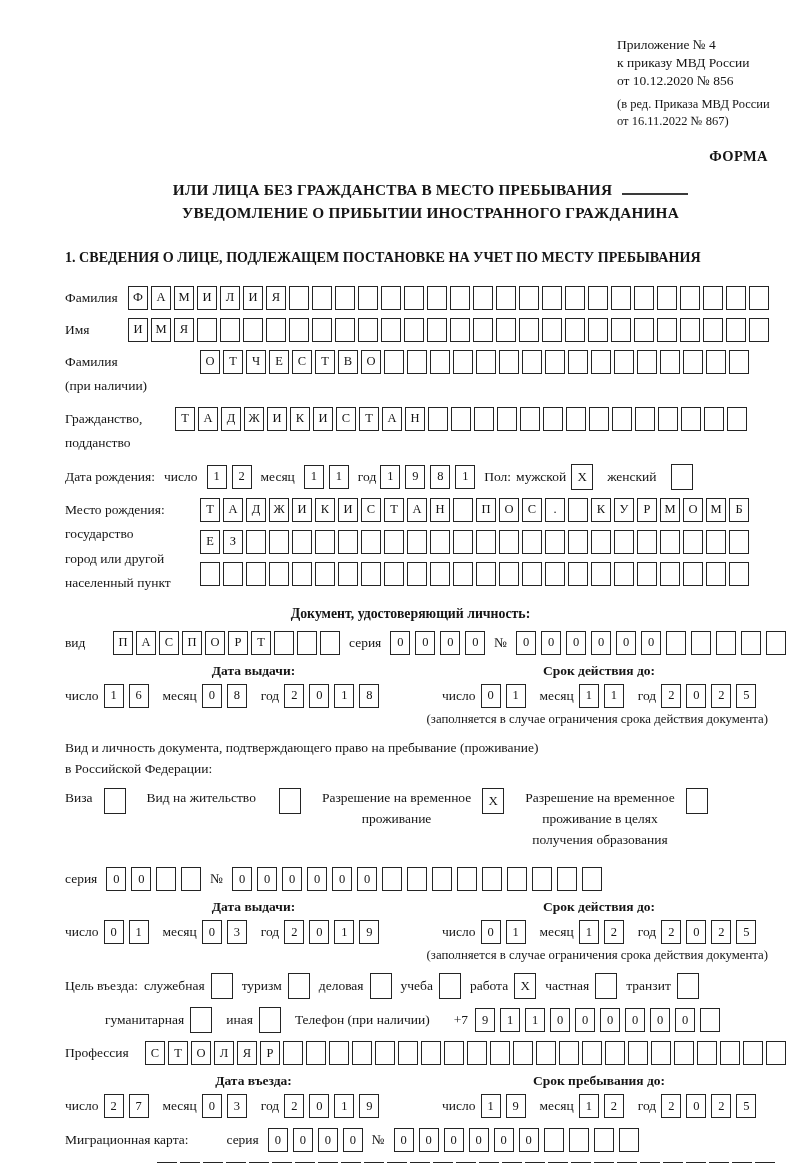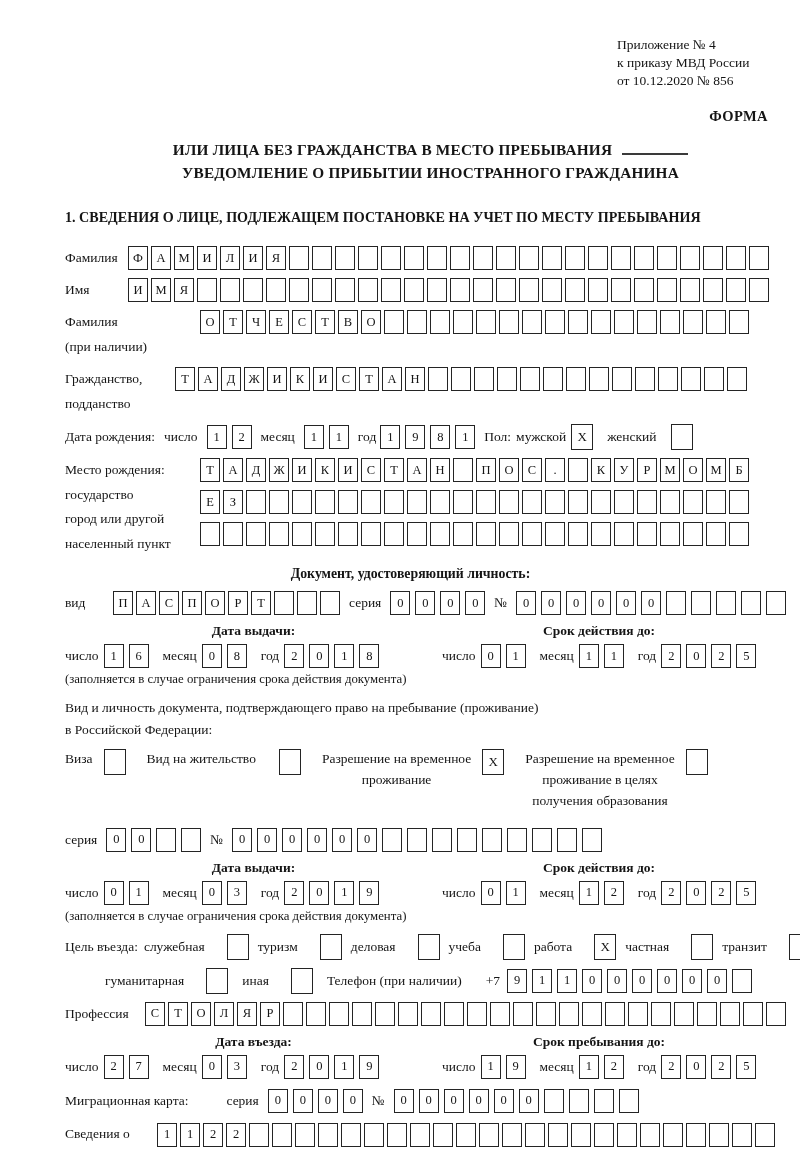--- a/index.html
+++ b/index.html
@@ -34,41 +34,45 @@
   .stack-rows{display:flex;flex-direction:column;gap:8px;}
 
   .center-heading{text-align:center;font-weight:bold;font-size:13.8px;margin:10px 40px 9px 0;}
 
   .tc-head{display:flex;font-weight:bold;font-size:13.5px;margin:8px 0 5px 0;}
   .tc-l{width:377px;flex:0 0 auto;text-align:center;}
   .tc-r{flex:1;text-align:center;padding-right:40px;}
   .tc-row{display:flex;align-items:center;}
   .tc-row .left{width:377px;flex:0 0 auto;}
   .dategrp{display:flex;align-items:center;gap:5px;font-size:13.5px;}
-  .note{font-size:12.8px;margin:4px 28px 10px 0;}
+  .note{font-size:12.8px;text-align:right;margin:4px 28px 10px 0;}
 
   .intro{font-size:13.5px;line-height:1.62;margin-top:4px;}
   .opts{display:flex;align-items:flex-start;margin:8px 0 16px 0;}
   .opt{display:flex;align-items:flex-start;gap:11px;margin-right:21px;}
   .opt .opt-lines{font-size:13.5px;text-align:center;line-height:1.55;}
   .opt .cbox{margin-top:0;}
 
-  .pair{display:flex;align-items:center;gap:22px;margin-left:9px;}
+  .pair{display:flex;align-items:center;gap:6px;margin-left:9px;}
   .purpose2{margin-left:40px;}
   .stack-labels.rep .lbl{line-height:21.5px;}
 </style>
 </head>
 <body>
 
 <div class="page">
 
   <div class="appendix">
     <div>Приложение № 4</div>
     <div>к приказу МВД России</div>
     <div>от 10.12.2020 № 856</div>
+    <div class="edit-lines">
+      <div>(в ред. Приказа МВД России</div>
+      <div>от 16.11.2022 № 867)</div>
+    </div>
   </div>
 
   <div class="form-label">ФОРМА</div>
 
   <div class="title">
     <div><span>ИЛИ ЛИЦА БЕЗ ГРАЖДАНСТВА В МЕСТО ПРЕБЫВАНИЯ</span><span class="blank"></span></div>
     <div>УВЕДОМЛЕНИЕ О ПРИБЫТИИ ИНОСТРАННОГО ГРАЖДАНИНА</div>
   </div>
 
   <div class="sec-heading">1. СВЕДЕНИЯ О ЛИЦЕ, ПОДЛЕЖАЩЕМ ПОСТАНОВКЕ НА УЧЕТ ПО МЕСТУ ПРЕБЫВАНИЯ</div>

